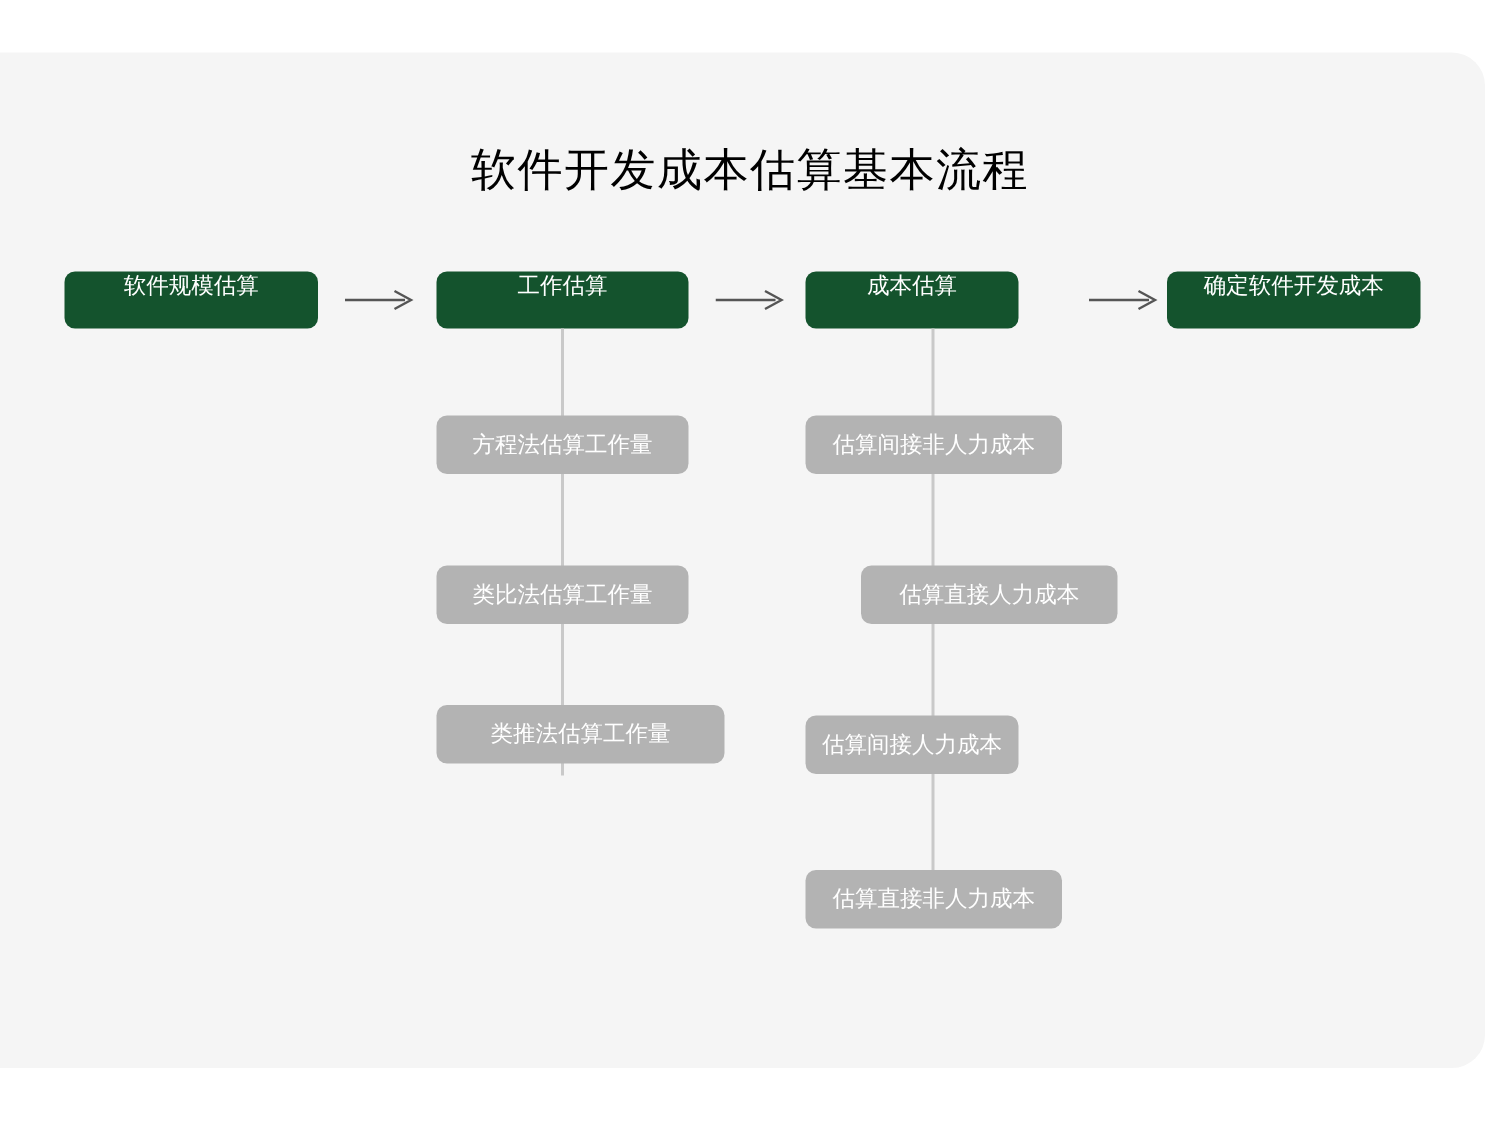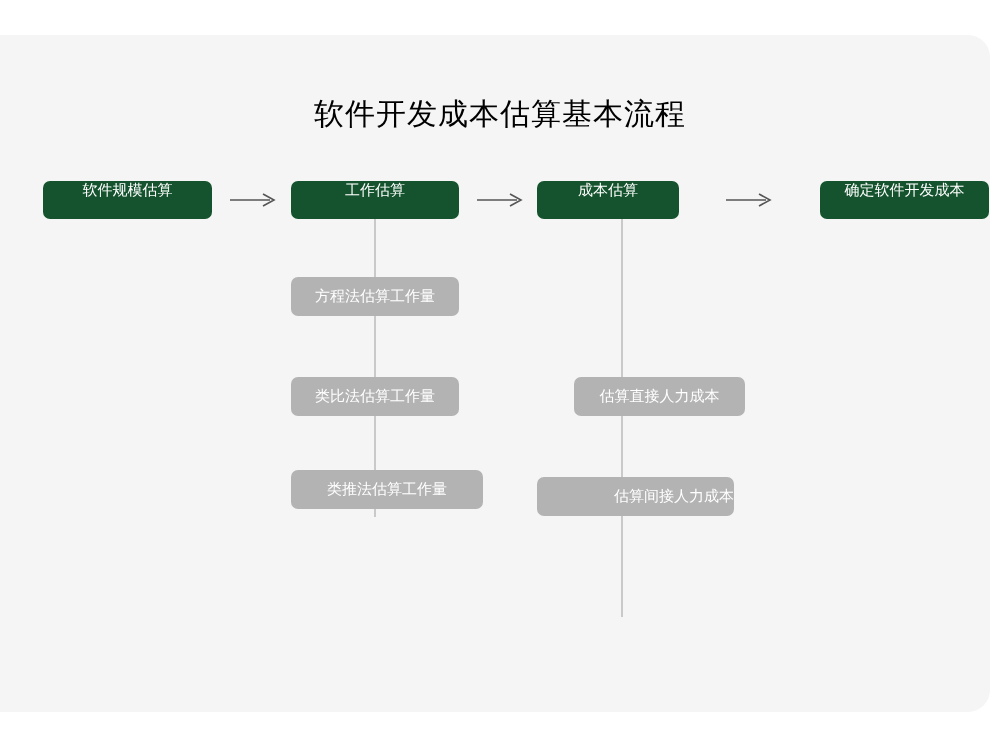--- a/index.html
+++ b/index.html
@@ -125,43 +125,49 @@
     <span>成本估算</span>
   </div>
 
   <div class="arrow" style="left:726px; top:188px; width:46px;">
     <svg width="46" height="16" viewBox="0 0 46 16">
       <line x1="0" y1="8" x2="40" y2="8" stroke="#555555" stroke-width="1.6"></line>
       <polyline points="33,2 44,8 33,14" fill="none" stroke="#555555" stroke-width="1.6"></polyline>
     </svg>
   </div>
 
-  <div class="node-main" style="left:820px; top:181px; width:169px;">
+  <div class="node-main" style="left:778px; top:181px; width:169px;">
     <span>确定软件开发成本</span>
   </div>
 
   <div class="vline" style="left:374px; top:219px; height:298px;"></div>
 
   <div class="node-sub" style="left:291px; top:277px; width:168px;text-align:center;">
     <span>方程法估算工作量</span>
   </div>
 
   <div class="node-sub" style="left:291px; top:377px; width:168px;text-align:right;">
     <span>类比法估算工作量</span>
   </div>
 
   <div class="node-sub" style="left:291px; top:470px; width:192px;">
     <span>类推法估算工作量</span>
   </div>
 
   <div class="vline" style="left:621px; top:219px; height:398px;"></div>
 
+  <div class="node-sub" style="left:537px; top:277px; width:171px;">
+    <span>估算间接非人力成本</span>
+  </div>
 
   <div class="node-sub" style="left:537px; top:377px; width:171px;margin-left:37px;">
     <span>估算直接人力成本</span>
   </div>
 
-  <div class="node-sub" style="left:537px; top:477px; width:197px;justify-content:flex-end;">
+  <div class="node-sub" style="left:537px; top:477px; width:142px;">
     <span>估算间接人力成本</span>
   </div>
 
+  <div class="node-sub" style="left:537px; top:580px; width:171px;">
+    <span>估算直接非人力成本</span>
+  </div>
 
 </div>
 
 </body></html>

